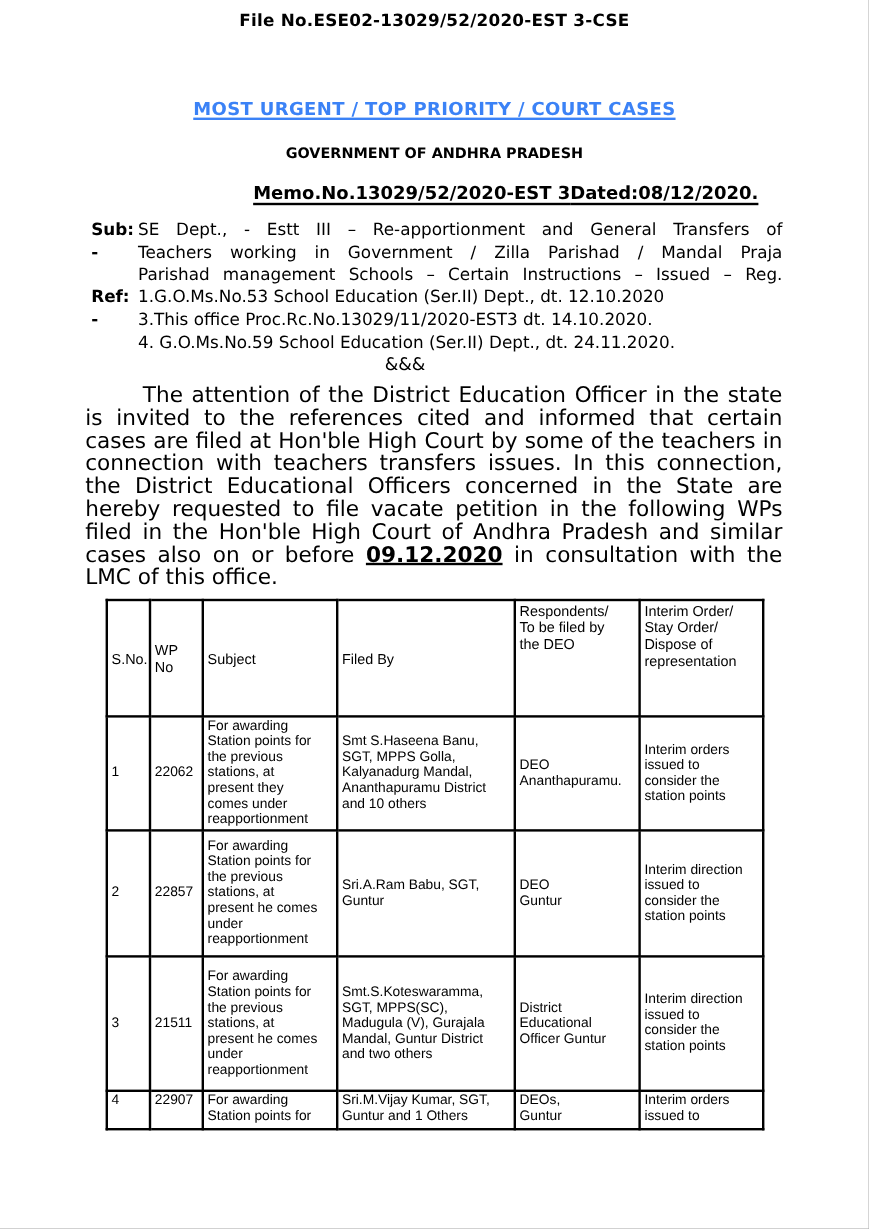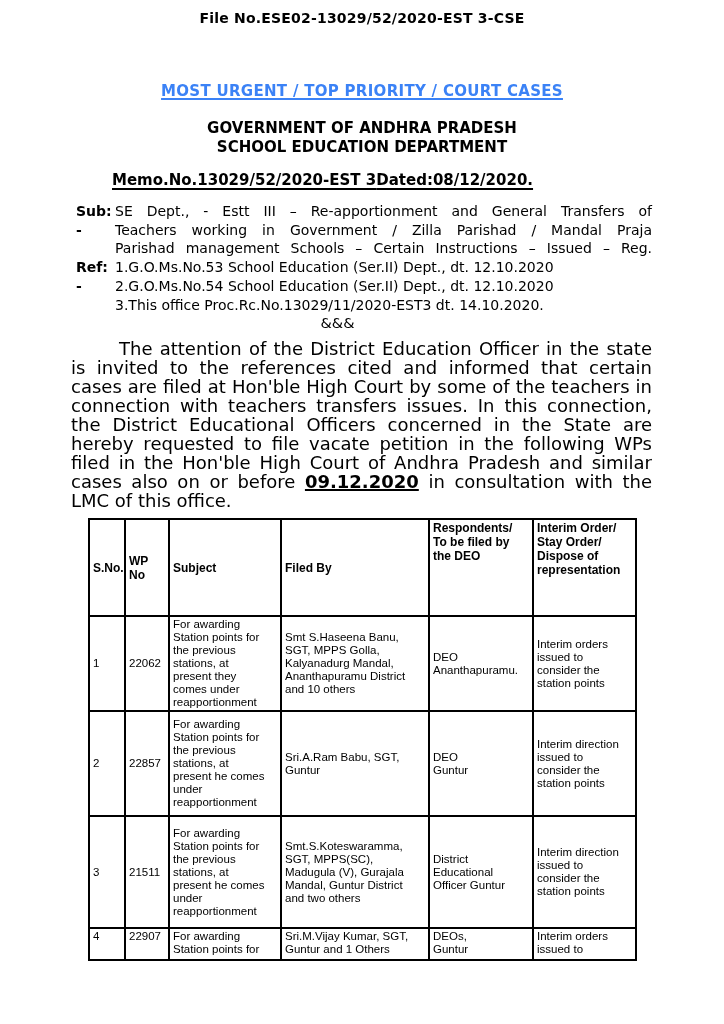--- a/index.html
+++ b/index.html
@@ -24,27 +24,27 @@
     text-align:center;
     font-size:15px; font-weight:bold;
     color:#3b82f6;
     text-decoration:underline;
     text-decoration-thickness:2px;
     text-underline-offset:2px;
     letter-spacing:0.3px;
   }
   .org {
     text-align:center;
-    font-size:15px; font-weight:bold;
+    font-size:12px; font-weight:bold;
     line-height:19px;
   }
   .org-block { margin-top:19px; }
   .memo-row {
     margin:14px 92px 0 112px;
-    display:flex; justify-content:flex-start;
+    display:flex; justify-content:flex-end;
     font-size:15px; font-weight:bold;
   }
   .memo-row span {
     text-decoration:underline;
     text-decoration-thickness:2px;
     text-underline-offset:3px;
   }
   .subref {
     margin:13px 72px 0 76px;
     display:grid;
@@ -83,21 +83,21 @@
   }
   table.wp th, table.wp td {
     border:2px solid #000;
     padding:1px 3px;
     text-align:left;
     white-space:pre-line;
     overflow:hidden;
   }
   table.wp th {
     font-size:12px; line-height:14px;
-    font-weight:bold;
+    font-weight:normal;
     vertical-align:middle;
   }
   table.wp th.top { vertical-align:top; }
   table.wp td {
     font-size:11.5px; line-height:13px;
     font-weight:normal;
     vertical-align:middle;
   }
   tr.hrow { height:97px; }
   tr.r1 { height:91px; }
@@ -112,21 +112,20 @@
 <body>
 
 <div class="page">
 
   <div class="file-no">File No.ESE02-13029/52/2020-EST 3-CSE</div>
 
   <div class="banner">MOST URGENT / TOP PRIORITY / COURT CASES</div>
 
   <div class="org-block">
     <div class="org">GOVERNMENT OF ANDHRA PRADESH</div>
-    <div class="org">SCHOOL EDUCATION DEPARTMENT</div>
   </div>
 
   <div class="memo-row">
     <span>Memo.No.13029/52/2020-EST 3</span>
     <span>Dated:08/12/2020.</span>
   </div>
 
   <div class="subref">
     <div>
       <div class="lbl">Sub:</div>
@@ -137,22 +136,22 @@
 Parishad management Schools – Certain Instructions – Issued – Reg.</div>
   </div>
 
   <div class="subref" style="margin-top:0;">
     <div>
       <div class="lbl">Ref:</div>
       <div class="lbl">-</div>
     </div>
     <div>
       <div>1.G.O.Ms.No.53 School Education (Ser.II) Dept., dt. 12.10.2020</div>
-      <div>2.G.O.Ms.No.54 School Education (Ser.II) Dept., dt. 12.10.2020</div>
       <div>3.This office Proc.Rc.No.13029/11/2020-EST3 dt. 14.10.2020.</div>
+      <div>4. G.O.Ms.No.59 School Education (Ser.II) Dept., dt. 24.11.2020.</div>
     </div>
   </div>
 
   <div class="amp">&amp;&amp;&amp;</div>
 
   <div class="para">
     <span>The attention of the District Education Officer in the state is invited to the references cited and informed that certain cases are filed at Hon'ble High Court by some of the teachers in connection with teachers transfers issues.  In this connection, the District Educational Officers concerned in the State are hereby requested to file vacate petition in the following WPs filed in the Hon'ble High Court of Andhra Pradesh and similar cases also on or before </span><span class="bold-date">09.12.2020</span><span> in consultation with the LMC of this office.</span>
   </div>
 
   <table class="wp">

